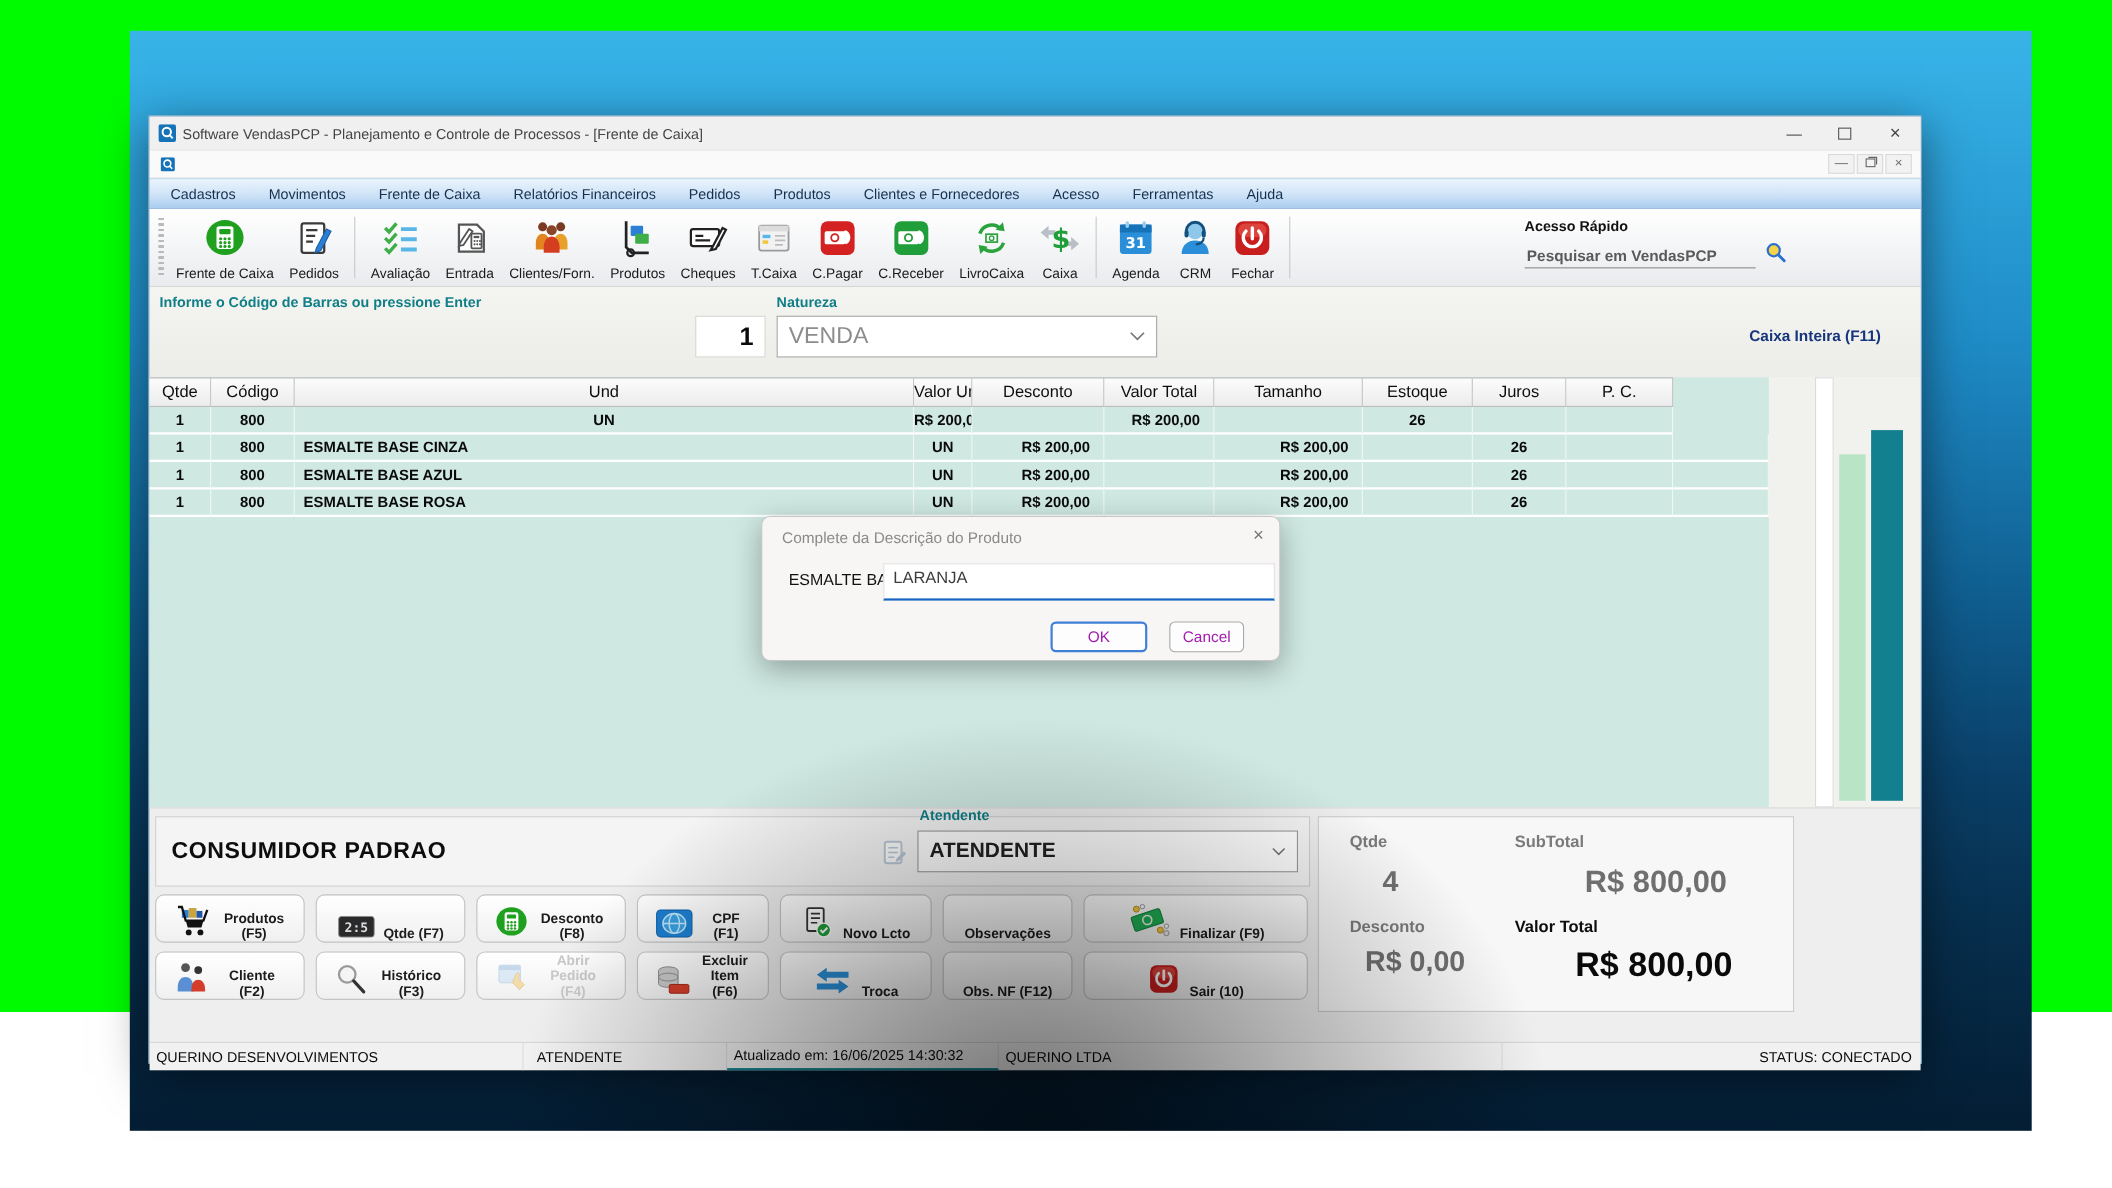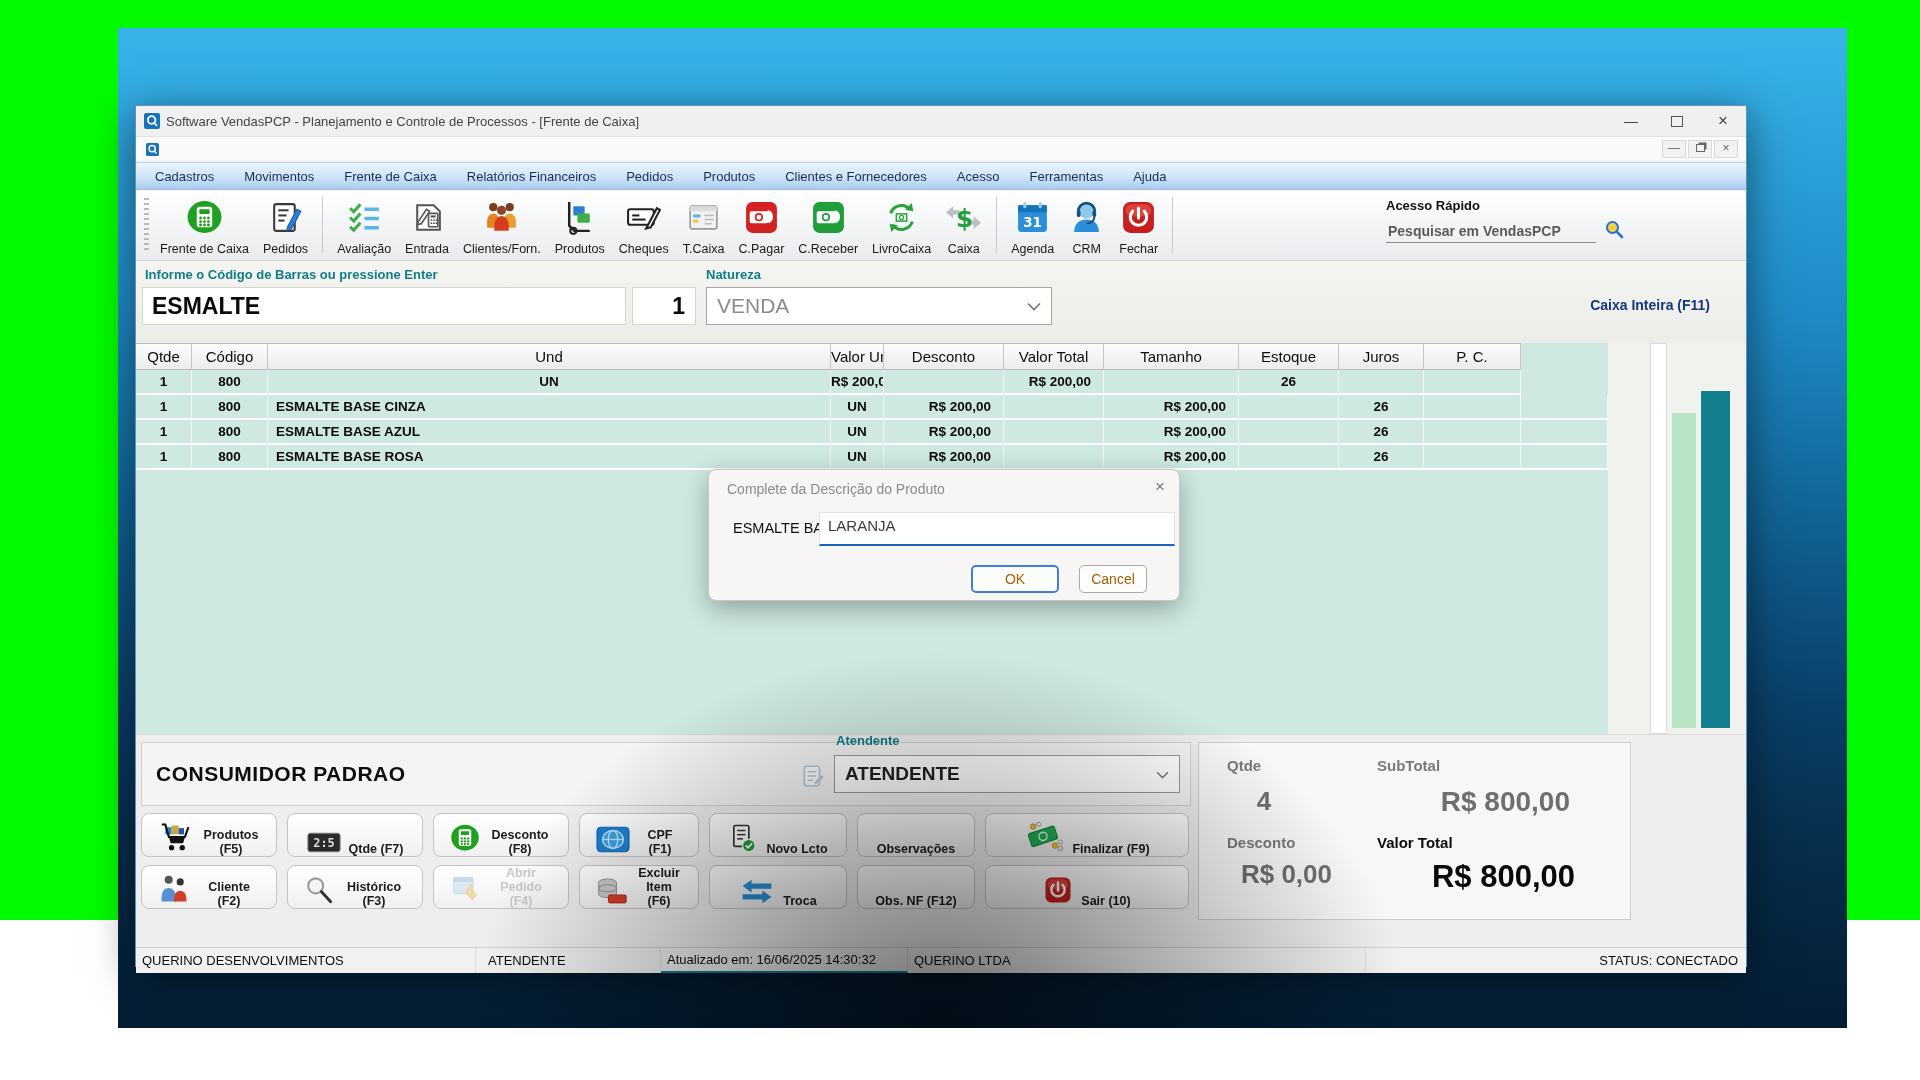--- a/index.html
+++ b/index.html
@@ -91,21 +91,21 @@
   .scell.updated{border-bottom:2px solid #12808e;}
   .scell.last{margin-left:auto;border-right:none;justify-content:flex-end;padding-right:8px;}
   
   .dialog{position:absolute;left:577px;top:358px;width:470px;height:130px;background:#f7f6f4;border:1px solid #c6c6c6;border-radius:8px;
     box-shadow:0 8px 26px rgba(0,0,0,.3);z-index:50;}
   .dlg-title{position:absolute;left:18px;top:11px;font-size:14px;color:#8a8a8a;}
   .dlg-close{position:absolute;right:14px;top:7px;font-size:17px;color:#777;}
   .dlg-label{position:absolute;left:24px;top:50px;font-size:14.5px;color:#111;}
   .dlg-input{position:absolute;left:110px;top:42px;width:346px;height:27px;background:#fff;border:1px solid #e2e2e2;
     border-bottom:2.5px solid #1565c0;font-size:15px;color:#3c3c3c;padding:4px 0 0 8px;box-sizing:content-box;}
-  .dlg-btn{position:absolute;top:95px;height:28px;border-radius:5px;background:#fdfdfd;font-size:14px;color:#a16207;
+  .dlg-btn{position:absolute;top:95px;height:28px;border-radius:5px;background:#fdfdfd;font-size:14px;color:#a21caf;
     display:flex;align-items:center;justify-content:center;box-sizing:border-box;}
   .dlg-ok{left:262px;width:88px;border:2px solid #3f7fd6;}
   .dlg-cancel{left:370px;width:68px;border:1px solid #a9a9a9;}
 </style>
 </head>
 <body>
 
 <div class="stage">
 <div class="desktop">
 <div class="window">
@@ -350,21 +350,20 @@
         <span style="margin-left:8px;"><svg width="20" height="20" viewBox="0 0 20 20">
                   <circle cx="8.5" cy="8.5" r="5.5" fill="#f6d44a" stroke="#2a6fd0" stroke-width="2"></circle>
                   <line x1="12.7" y1="12.7" x2="18" y2="18" stroke="#2a6fd0" stroke-width="2.6" stroke-linecap="round"></line>
                 </svg></span>
       </div>
     </div>
   </div>
 
   <div class="entry">
     <div class="blabel lbl-teal">Informe o Código de Barras ou pressione Enter</div>
-    <div class="field barcode">ESMALTE</div>
     <div class="field qty">1</div>
     <div class="natlabel lbl-teal">Natureza</div>
     <div class="field natsel">
       <span class="selval">VENDA</span>
       <span><svg width="14" height="9" viewBox="0 0 14 9">
                 <path d="M1 1.5 l6 6 6-6" stroke="#777" fill="none" stroke-width="1.6"></path>
               </svg></span>
     </div>
     <div class="fullscreen">Caixa Inteira (F11)</div>
   </div>
@@ -434,21 +433,21 @@
         <div class="td"></div>
         <div class="td"></div>
       </div>
     </div>
     <div class="rightzone">
       <div class="vscroll"></div>
       <div class="bar-green"></div>
       <div class="bar-teal"></div>
     </div>
 
-    <div class="dialog" style="left:572px;top:126px;">
+    <div class="dialog" style="left:556px;top:126px;">
       <div class="dlg-title">Complete da Descrição do Produto</div>
       <div class="dlg-close">×</div>
       <div class="dlg-label">ESMALTE BASE</div>
       <div class="dlg-input">LARANJA</div>
       <div class="dlg-btn dlg-ok">OK</div>
       <div class="dlg-btn dlg-cancel">Cancel</div>
     </div>
   </div>
 
   <div class="bottom">

